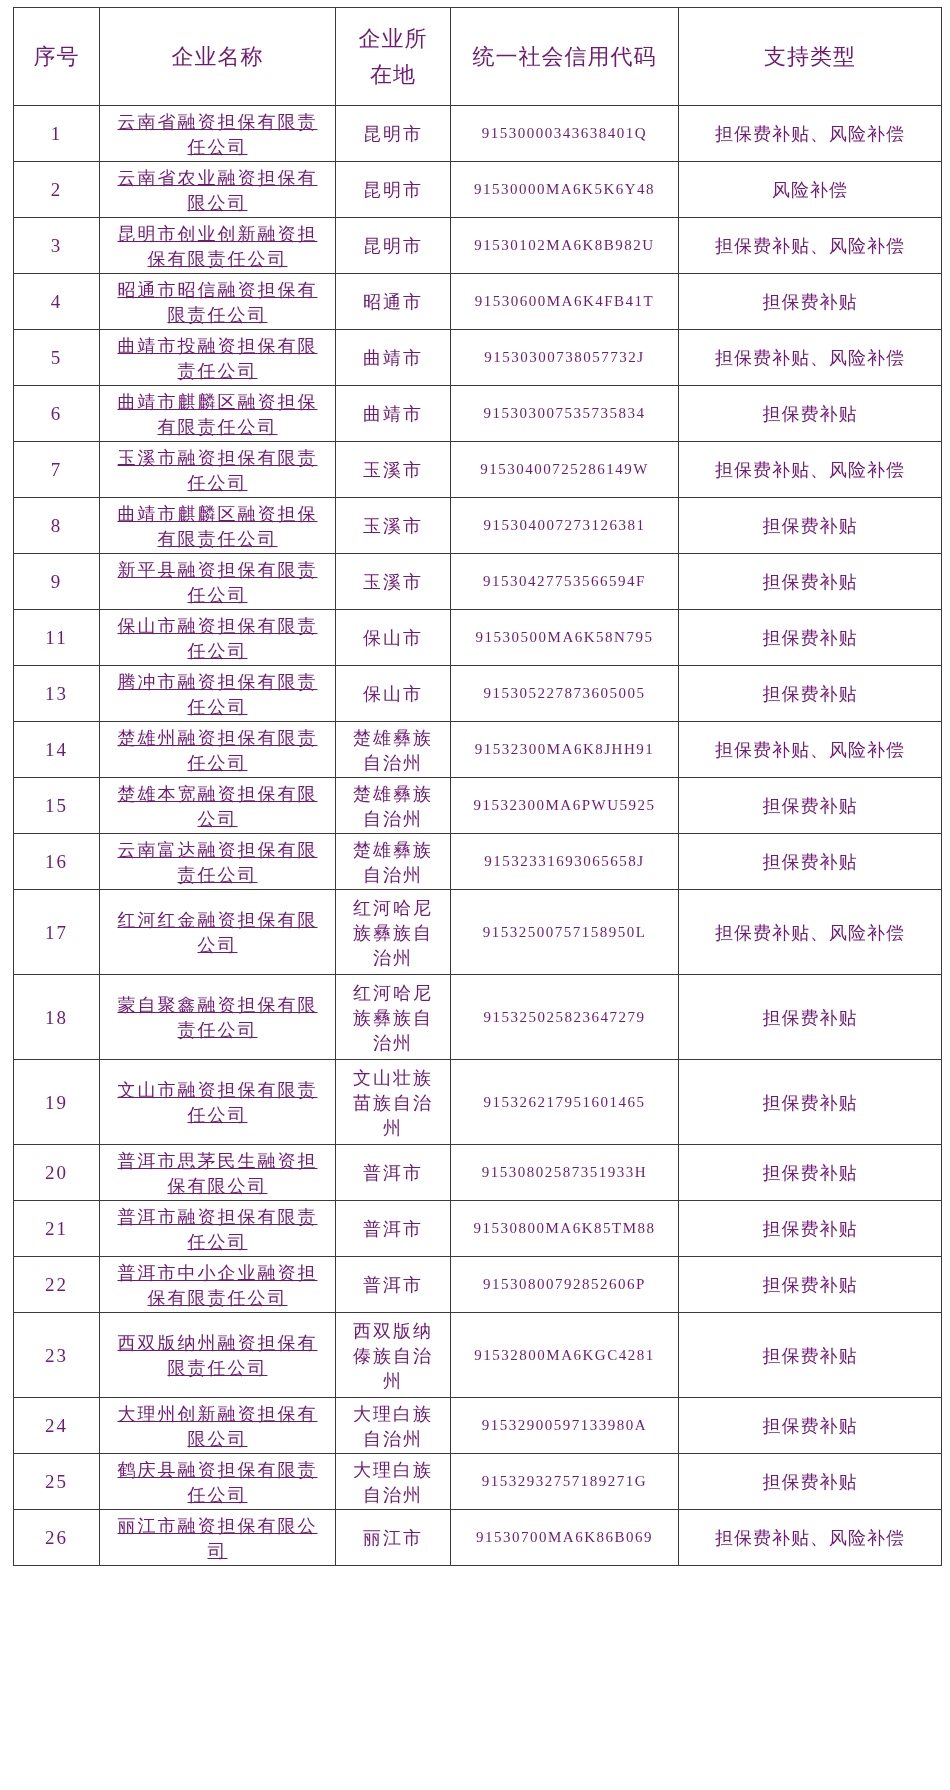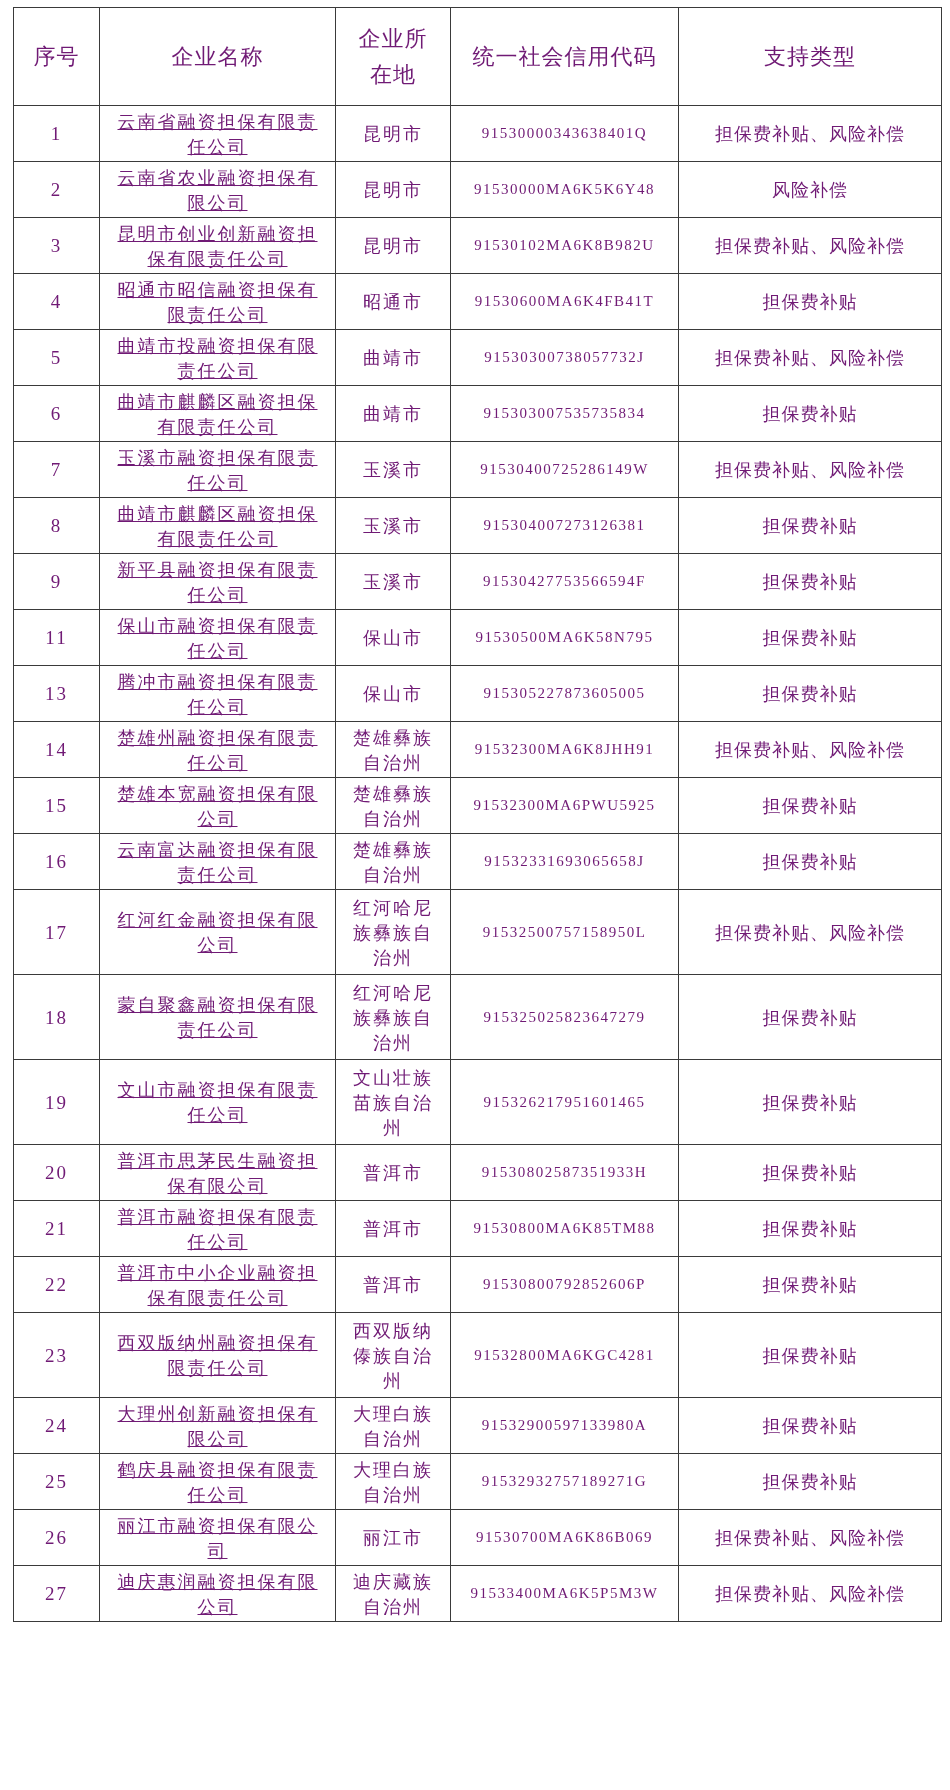--- a/index.html
+++ b/index.html
@@ -261,25 +261,15 @@
           <td class="code">91532932757189271G</td>
           <td class="type">担保费补贴</td>
         </tr>
         <tr class="std">
           <td class="idx">26</td>
           <td class="name">丽江市融资担保有限公司</td>
           <td class="loc">丽江市</td>
           <td class="code">91530700MA6K86B069</td>
           <td class="type">担保费补贴、风险补偿</td>
         </tr>
-        <tr class="std">
-          <td class="idx">27</td>
-          <td class="name">迪庆惠润融资担保有限公司</td>
-          <td class="loc">
-            <div>迪庆藏族</div>
-            <div>自治州</div>
-          </td>
-          <td class="code">91533400MA6K5P5M3W</td>
-          <td class="type">担保费补贴、风险补偿</td>
-        </tr>
       </tbody>
   </table>
 </div>
 
 </body></html>

